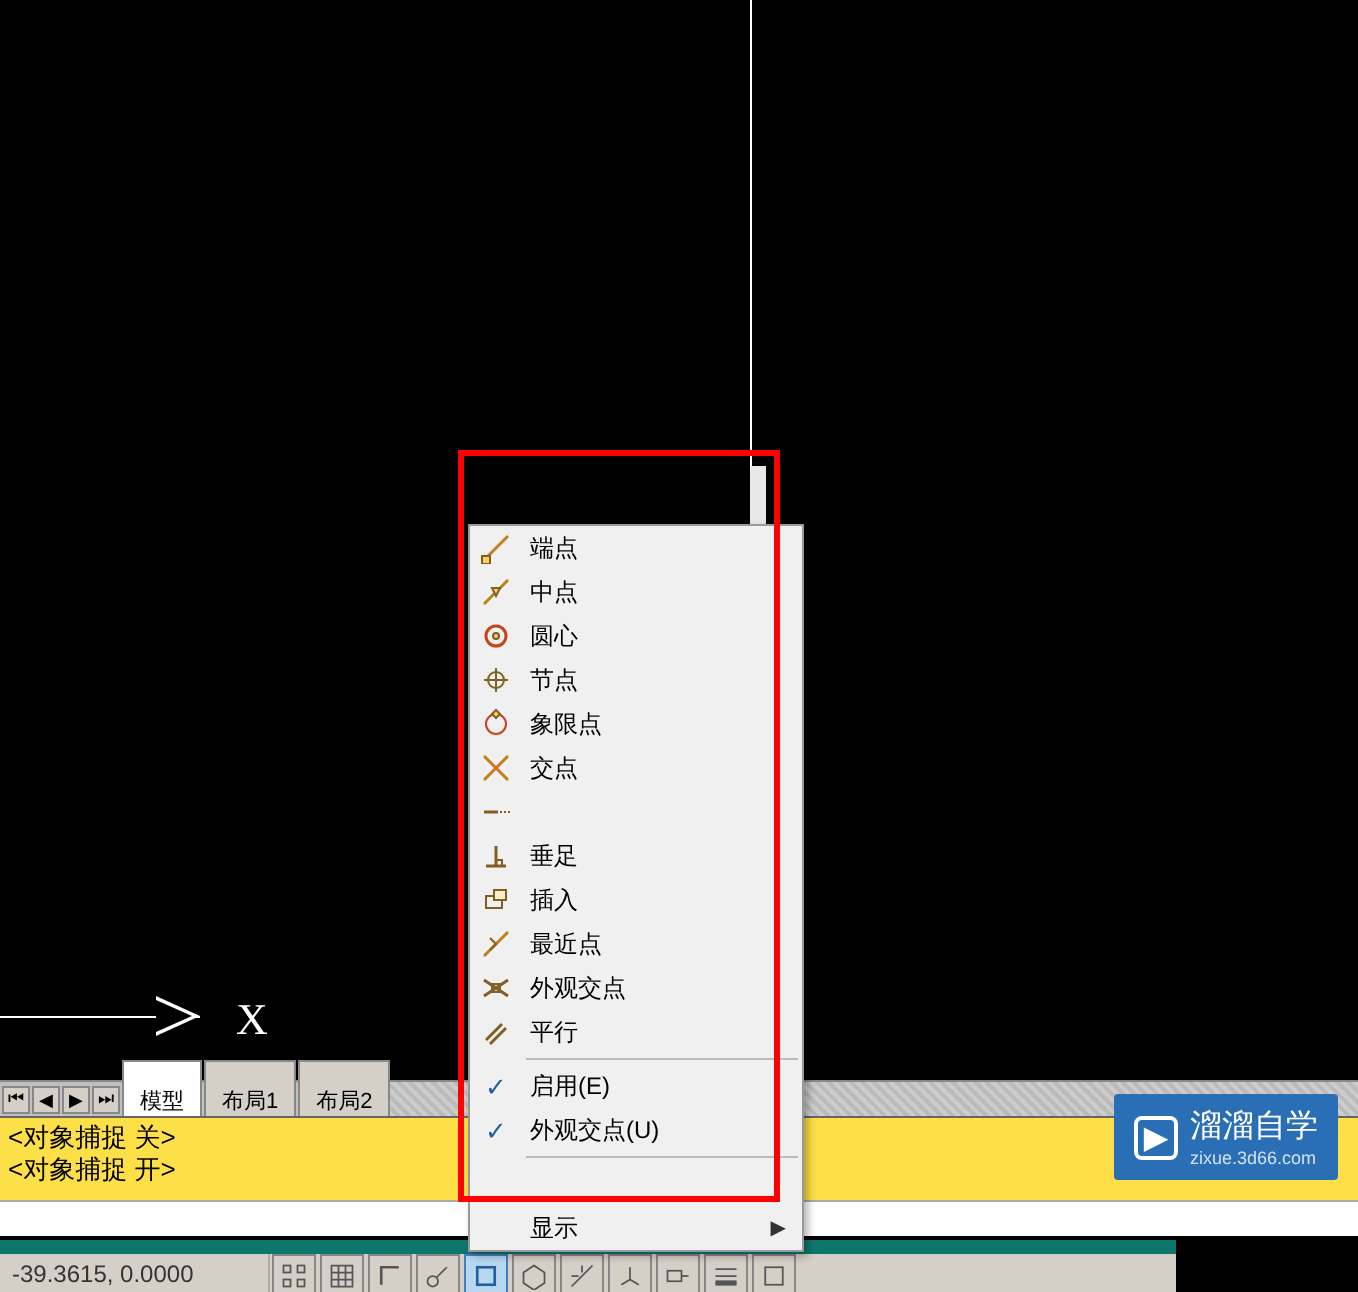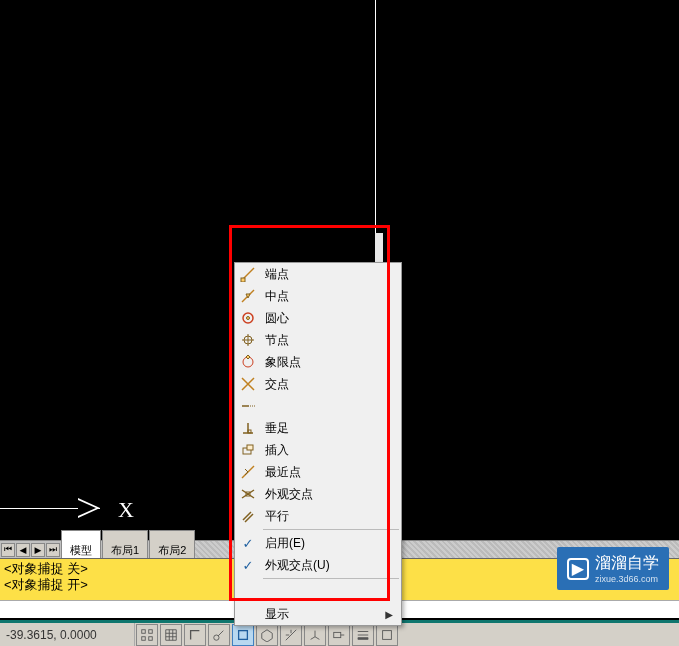--- a/index.html
+++ b/index.html
@@ -105,25 +105,25 @@
       position: absolute;
       left: 0; top: 600px;
       width: 679px; height: 18px;
       background: #fff;
       border-top: 1px solid #aaa;
     }
     
     .statusbar {
       position: absolute;
       left: 0; top: 620px;
-      width: 679px; height: 26px;
+      width: 588px; height: 26px;
       background: #d4d0c8;
       display: flex;
-      align-items: flex-end;
-      border-top: 3px solid #0f766e;
+      align-items: flex-start;
+      border-top: 7px solid #0f766e;
     }
     .coords {
       padding: 0 6px;
       font-size: 12px;
       color: #333;
       width: 135px;
       border-right: 1px solid #aaa;
       height: 100%;
       display: flex;
       align-items: center;

